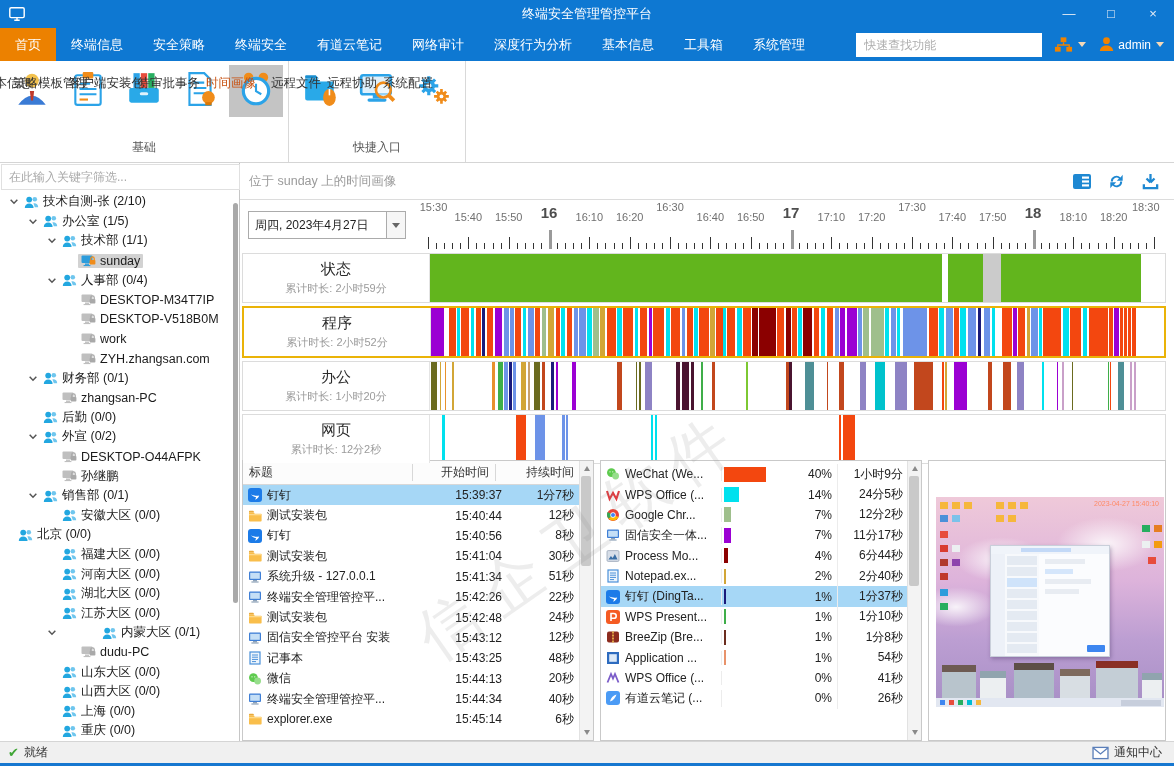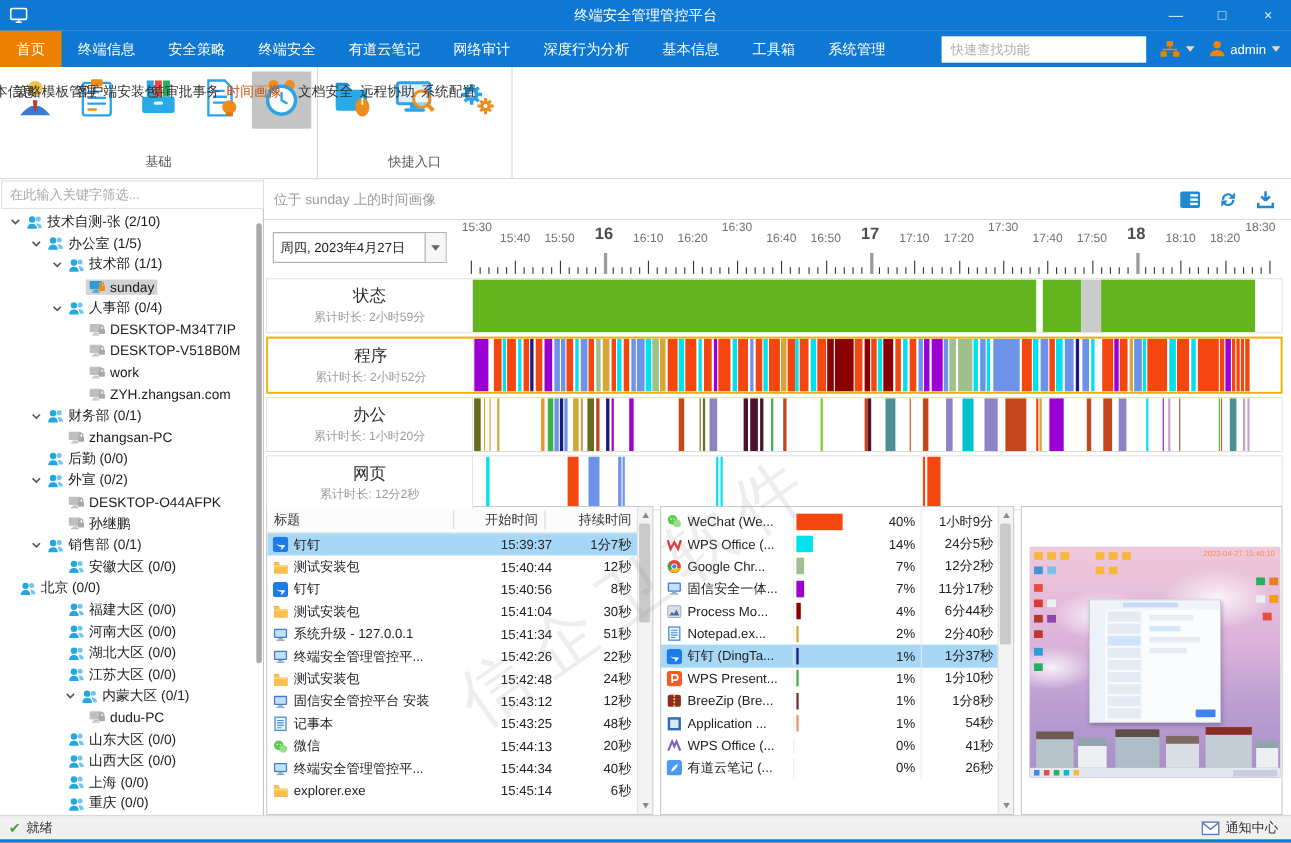--- a/index.html
+++ b/index.html
@@ -246,21 +246,21 @@
       </div>
       <div class="rgroup">
         <div class="ritems">
           <div class="ritem">
             <span><svg viewBox="0 0 36 36" class="ri">
                 <path d="M3 8h11l3 3h13v16a2 2 0 0 1-2 2H5a2 2 0 0 1-2-2z" fill="#29A9E8"></path>
                 <path d="M3 8V6a1 1 0 0 1 1-1h9l3 3z" fill="#1B8FD0"></path>
                 <ellipse cx="26" cy="26" rx="6" ry="8" fill="#F08C1A"></ellipse>
                 <path d="M26 18v6" stroke="#fff" stroke-width="1.5"></path>
               </svg></span>
-            <span class="rlabel">文档安全</span>
+            <span class="rlabel">远程文件</span>
           </div>
           <div class="ritem">
             <span><svg viewBox="0 0 36 36" class="ri">
                 <rect x="3" y="5" width="28" height="18" rx="2" fill="#DFF0FB" stroke="#2BA3E8" stroke-width="2.5"></rect>
                 <rect x="14" y="23" width="8" height="4" fill="#2BA3E8"></rect>
                 <rect x="9" y="27" width="18" height="3" rx="1.5" fill="#2BA3E8"></rect>
                 <circle cx="24" cy="19" r="7" fill="rgba(255,255,255,.5)" stroke="#F08C1A" stroke-width="2.5"></circle>
                 <path d="M29 24l5 5" stroke="#F08C1A" stroke-width="3.5"></path>
               </svg></span>
             <span class="rlabel">远程协助</span>
@@ -626,21 +626,21 @@
                 <svg width="15" height="14" viewBox="0 0 15 14" class="si">
                   <circle cx="5.2" cy="4.6" r="2.9" fill="#22A7E0"></circle>
                   <path d="M0.8 13c0-3 1.9-4.6 4.4-4.6s4.4 1.6 4.4 4.6z" fill="#22A7E0"></path>
                   <circle cx="10.8" cy="4.2" r="2.3" fill="#6FC6EE"></circle>
                   <path d="M9.4 8.2c2.6-.4 4.8 1 4.8 4.1h-3.4" fill="#6FC6EE"></path>
                 </svg>
               </span>
               <span class="lab">江苏大区 (0/0)</span>
             </span>
           </div>
-          <div class="trow" style="padding-left: 56px;">
+          <div class="trow" style="padding-left: 44px; gap: 40px;">
             <span class="chev">
               <svg width="10" height="9" viewBox="0 0 12 9">
                 <path d="M2 2.5l4 4 4-4" stroke="#555" stroke-width="1.8" fill="none"></path>
               </svg>
             </span>
             <span class="hl">
               <span class="ticn">
                 <svg width="15" height="14" viewBox="0 0 15 14" class="si">
                   <circle cx="5.2" cy="4.6" r="2.9" fill="#22A7E0"></circle>
                   <path d="M0.8 13c0-3 1.9-4.6 4.4-4.6s4.4 1.6 4.4 4.6z" fill="#22A7E0"></path>

